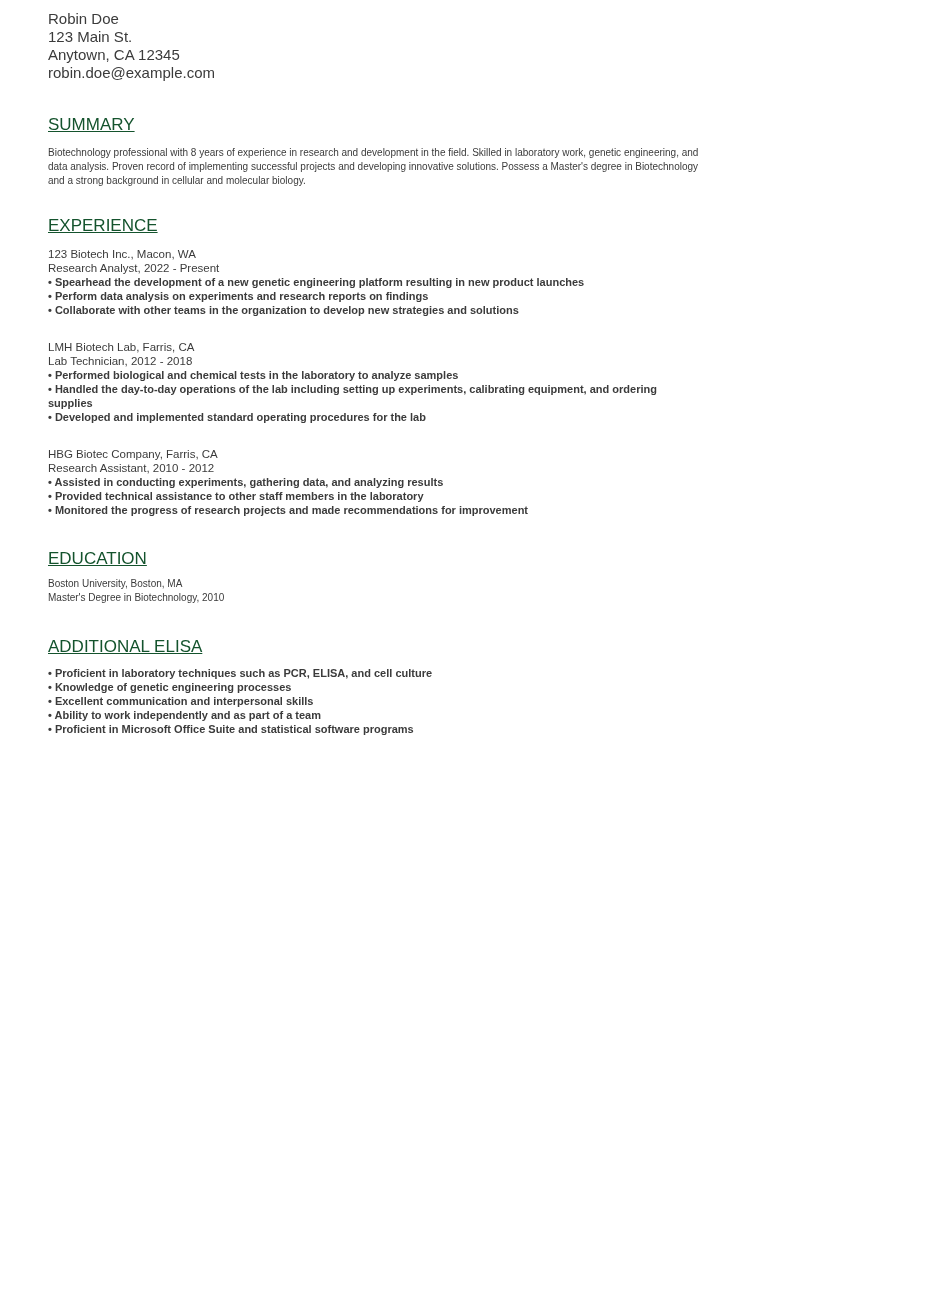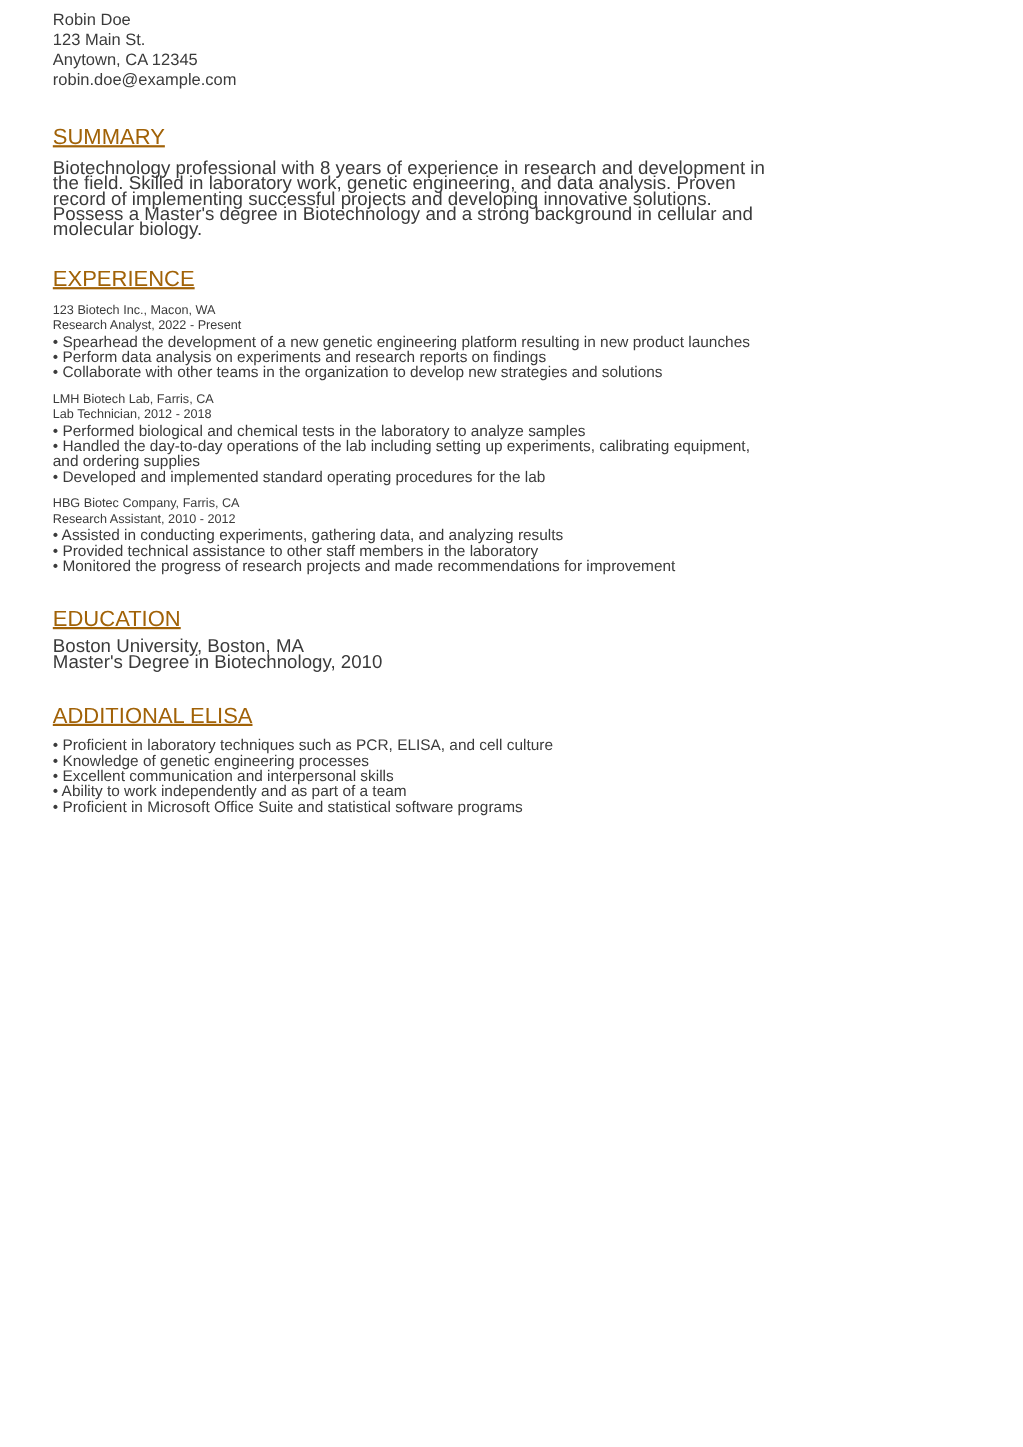--- a/index.html
+++ b/index.html
@@ -35,56 +35,57 @@
     line-height: 18px;
     color: #3b3b3b;
     margin: 0;
     padding: 0;
   }
   .contact-line.name {
     font-size: 15px;
   }
   
   .section-heading {
-    font-size: 20px;
+    font-size: 17px;
     line-height: 20px;
-    color: #a16207;
+    color: #14532d;
     text-decoration: underline;
     font-weight: normal;
     margin: 0;
     padding: 0;
   }
   .body-text {
-    font-size: 17px;
+    font-size: 10px;
     line-height: 14px;
     color: #3b3b3b;
     margin: 0;
   }
   .summary-block {
     margin-top: 11px;
     max-width: 783px;
     text-align: left;
   }
   .job {
-    margin-top: 11px;
+    margin-top: 23px;
   }
   .job-first {
     margin-top: 11px;
   }
   .job-line {
     font-size: 11.5px;
     line-height: 14px;
     color: #3b3b3b;
     margin: 0;
   }
   .bullet-line {
-    font-size: 14px;
+    font-size: 11px;
     line-height: 14px;
     color: #3b3b3b;
     margin: 0;
+    font-weight: bold;
   }
   .edu-block {
     margin-top: 8px;
   }
   .skills-block {
     margin-top: 9px;
   }
   .heading-exp { margin-top: 28px; }
   .heading-edu { margin-top: 32px; }
   .heading-skills { margin-top: 32px; }

